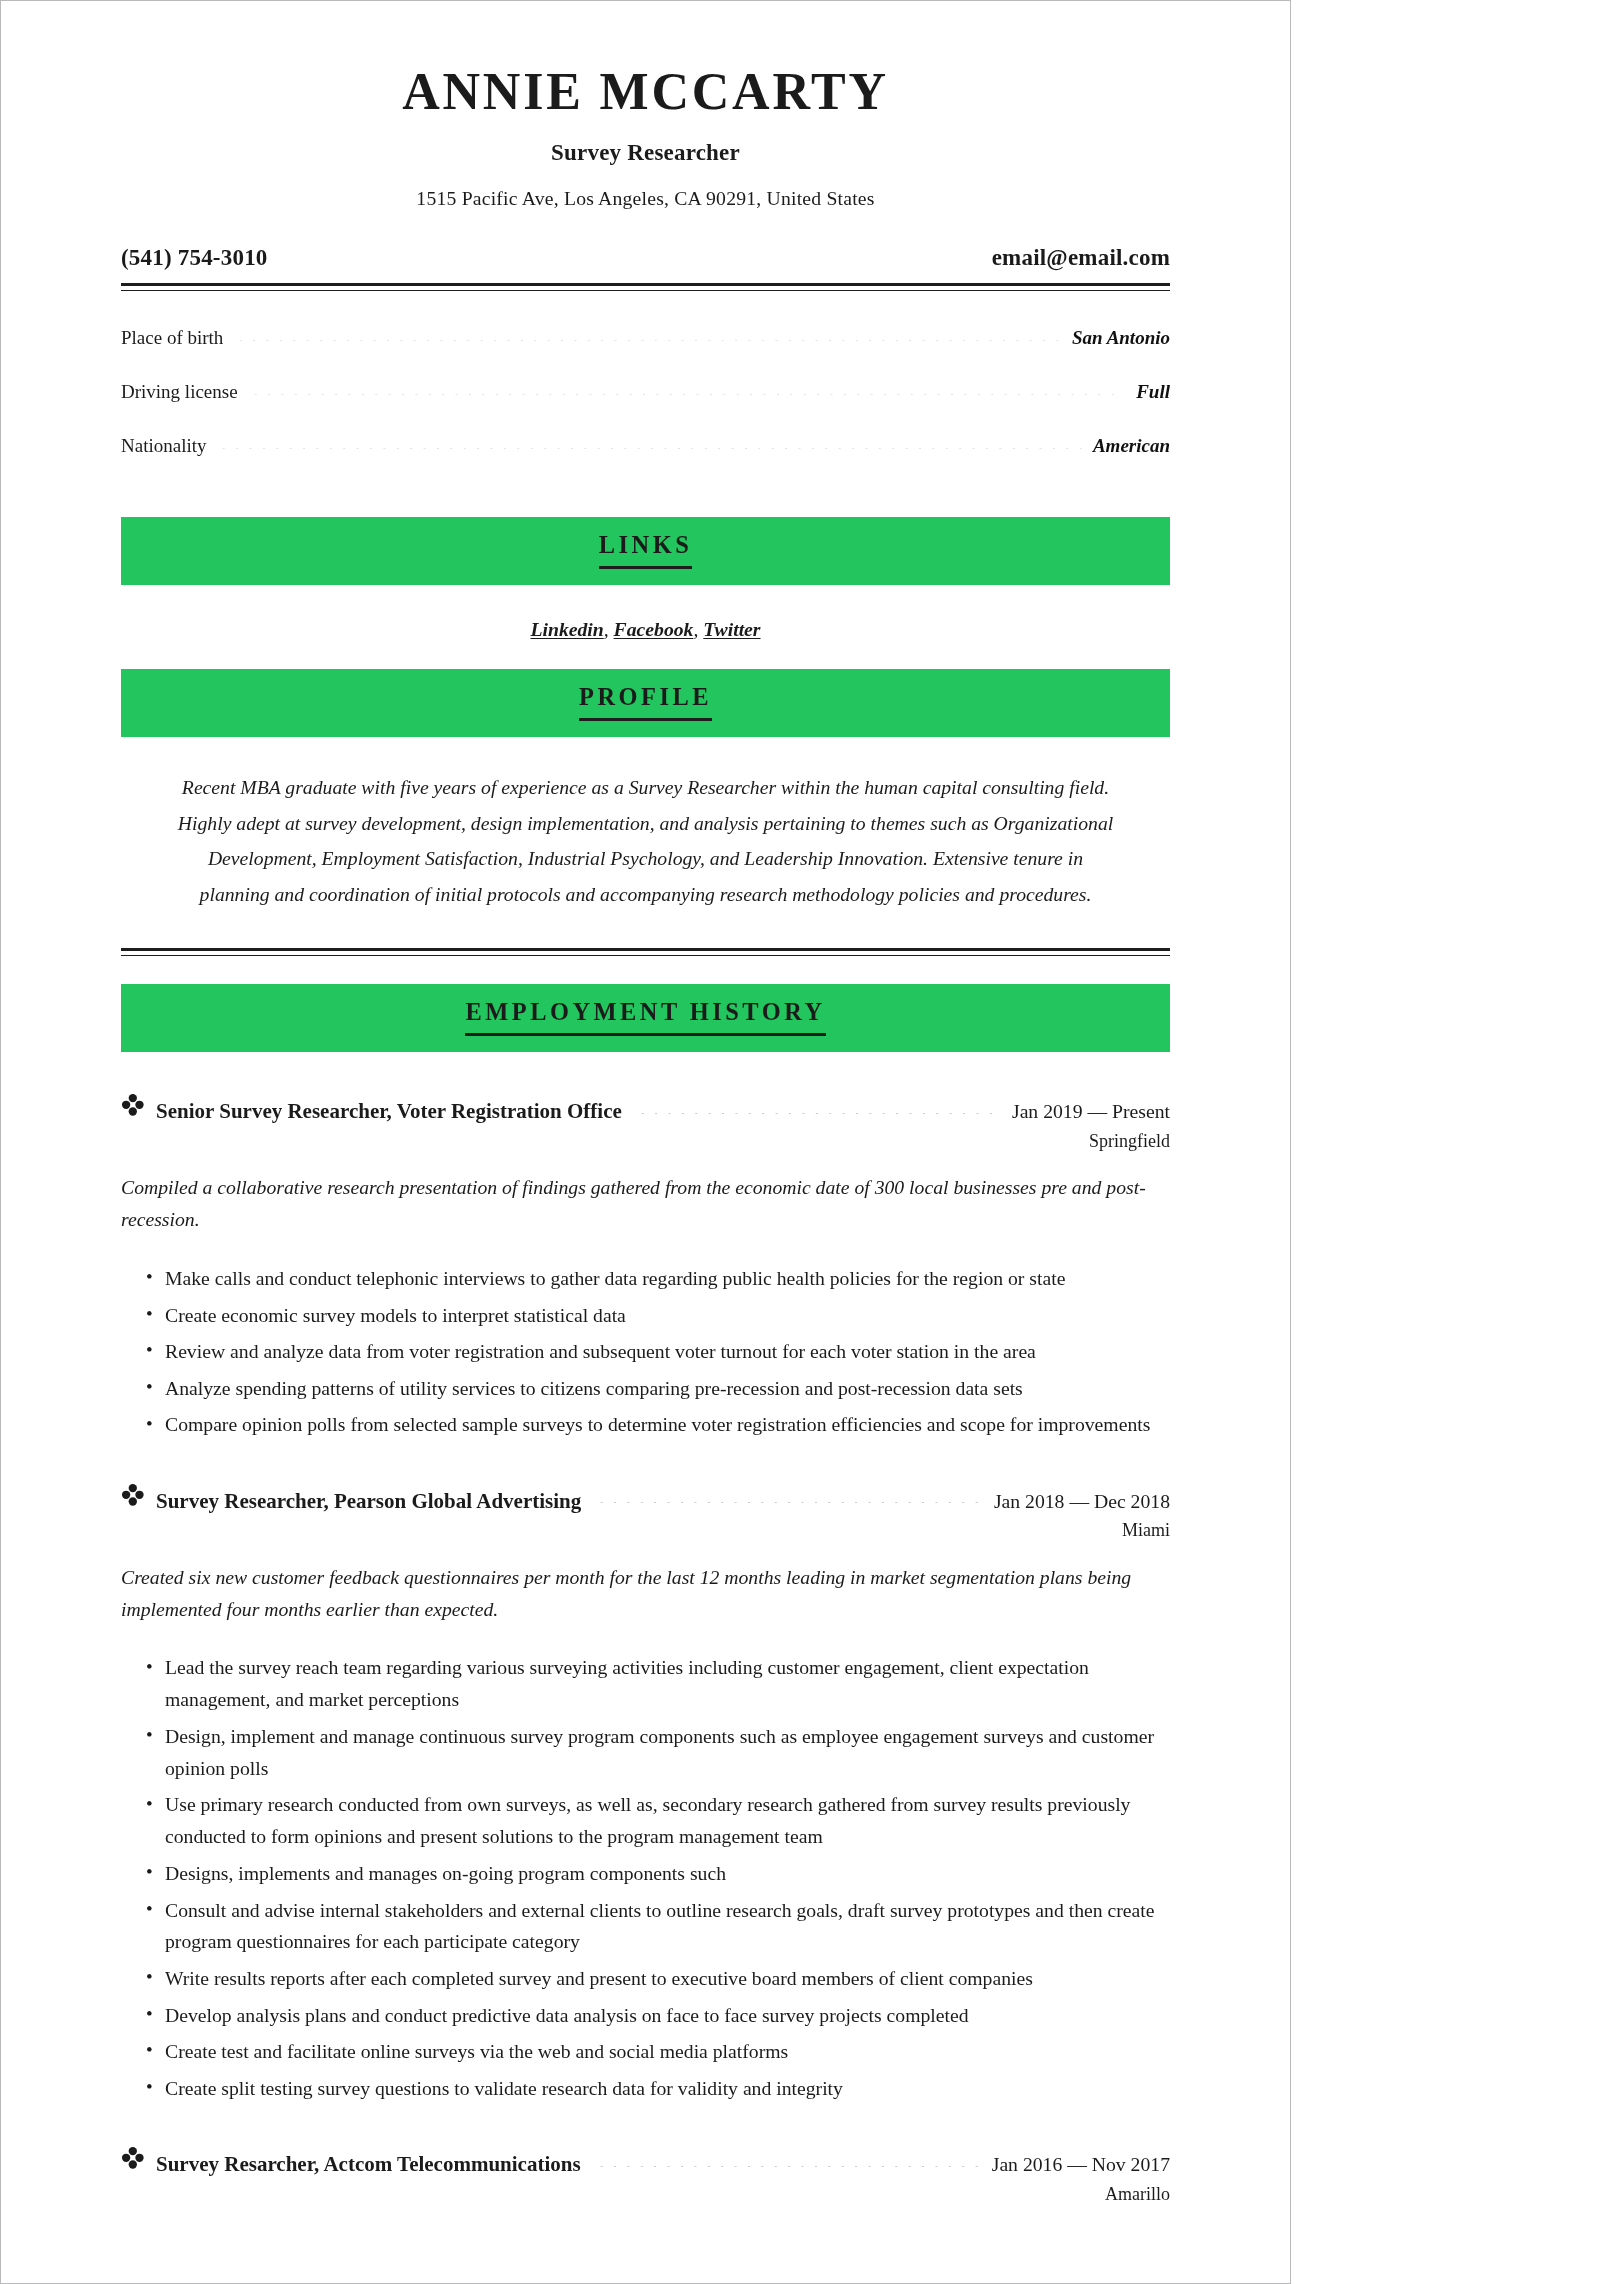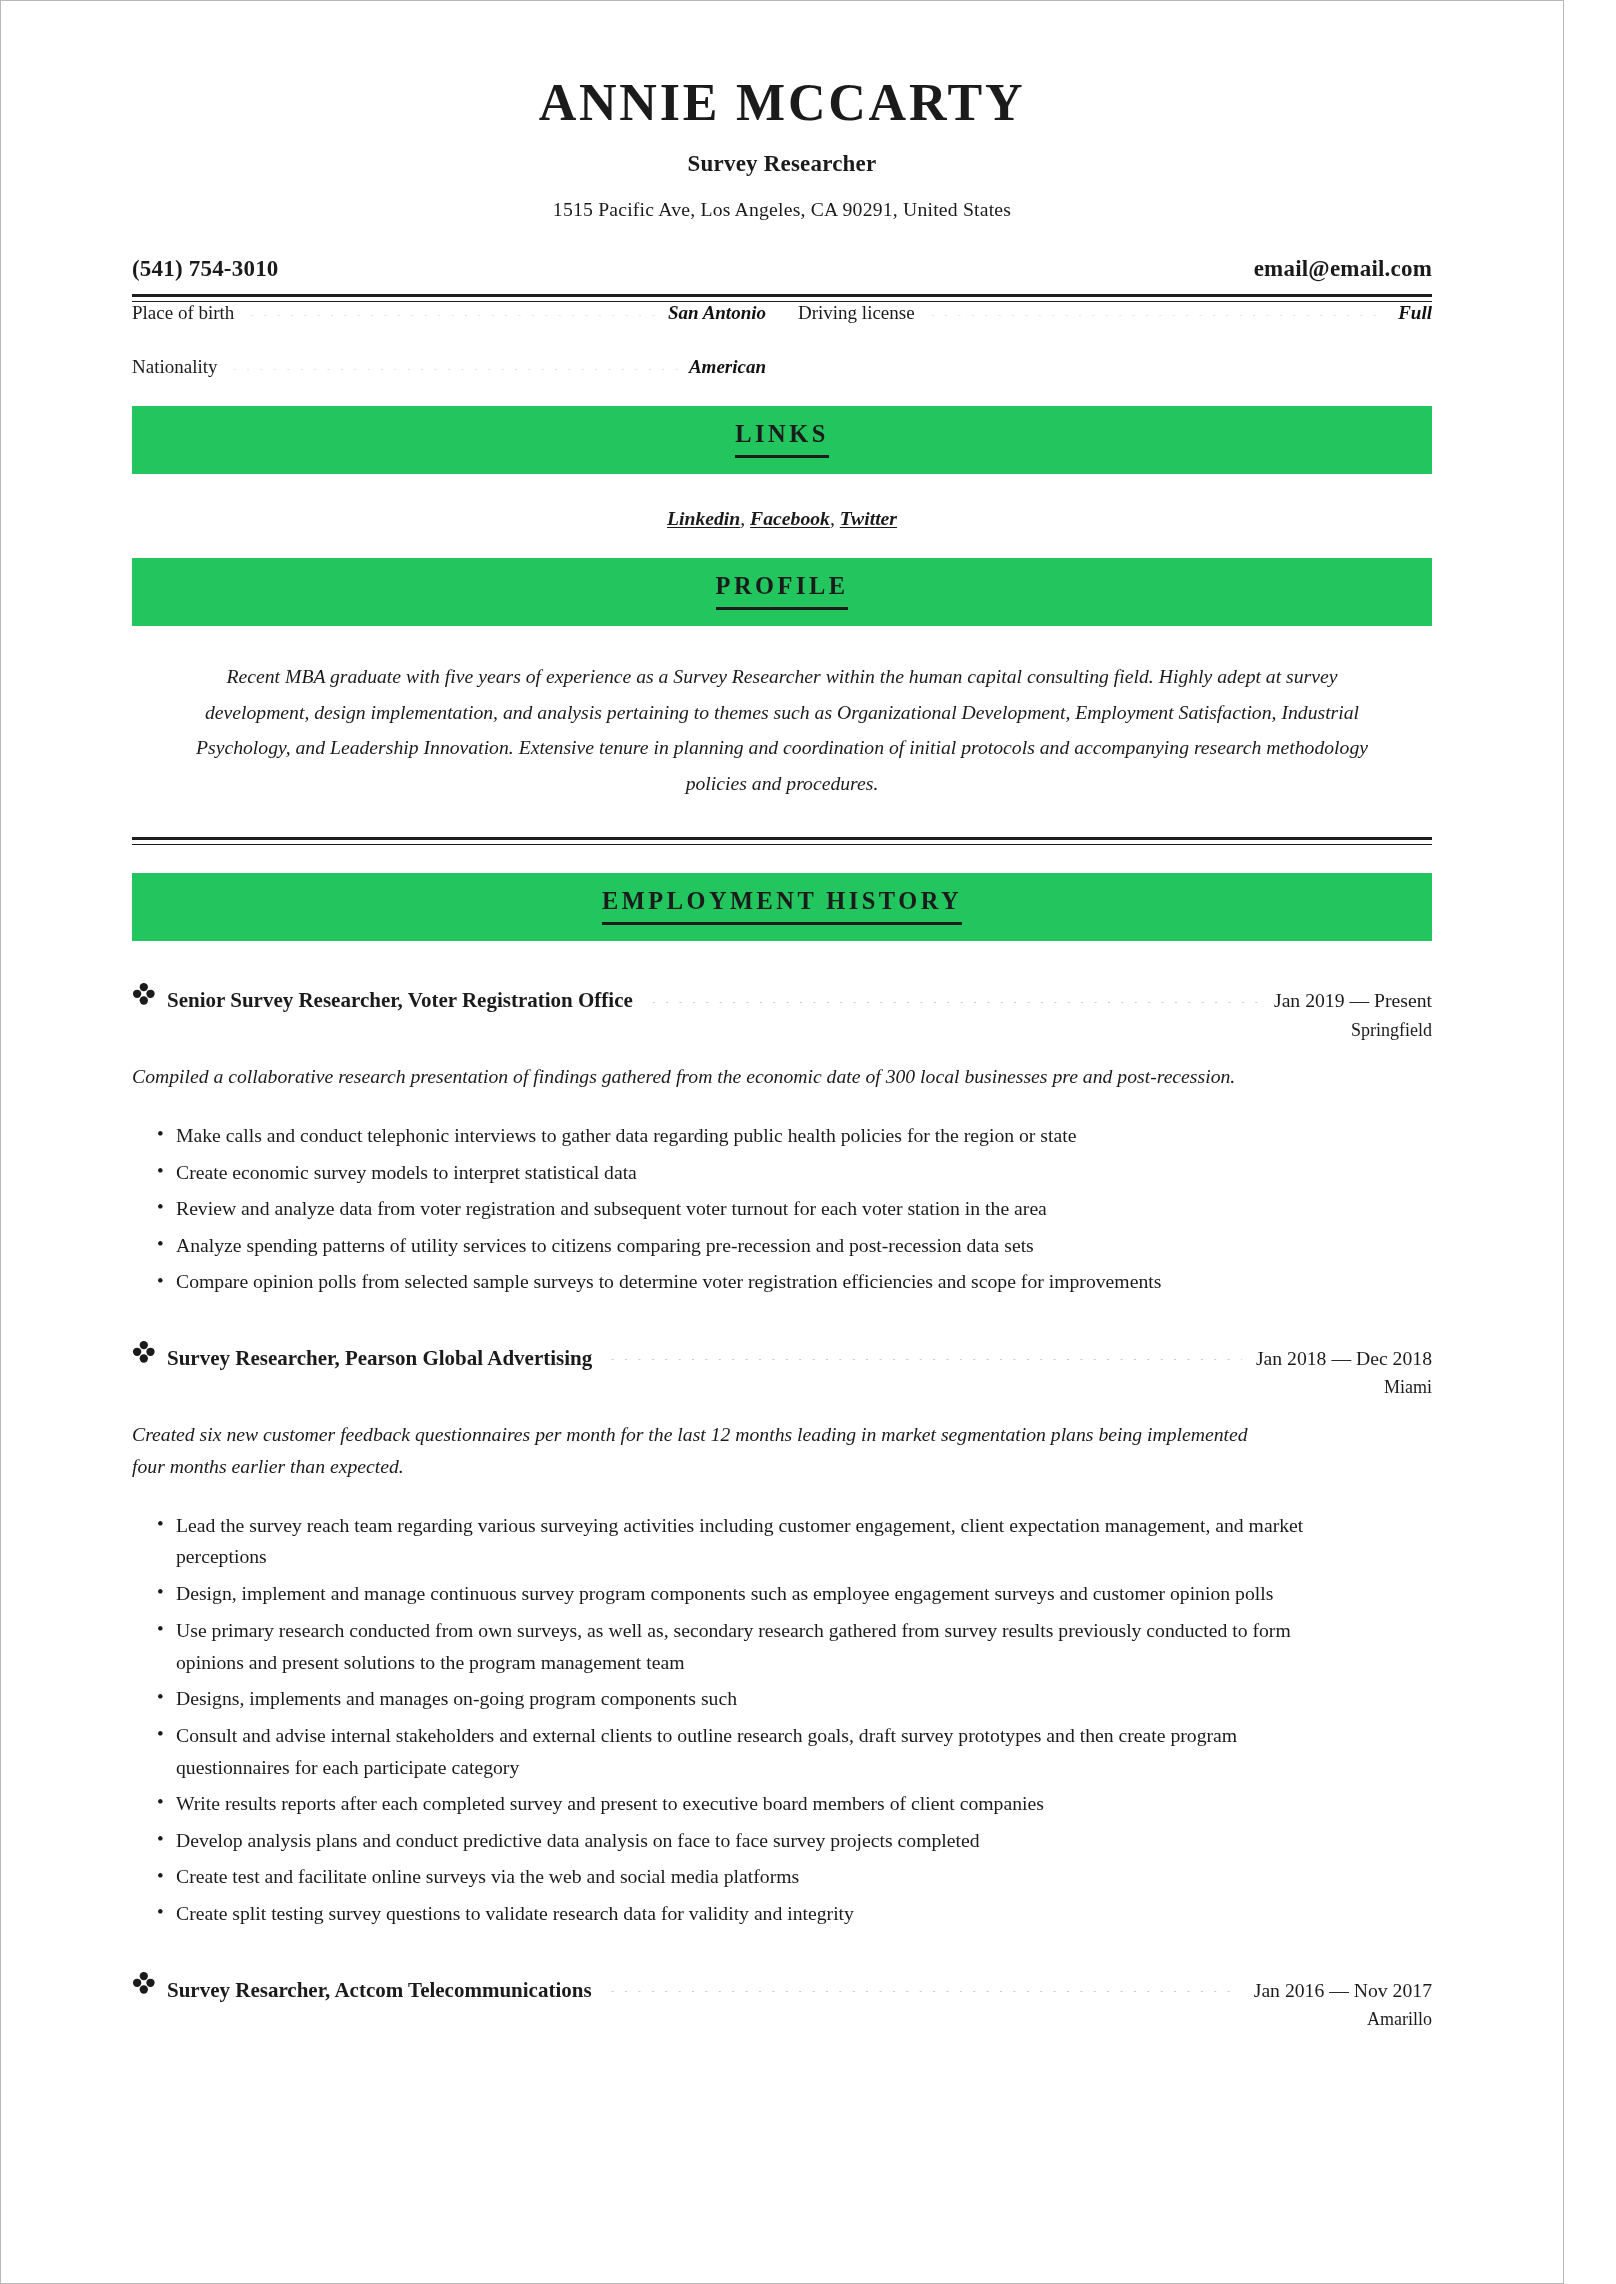--- a/index.html
+++ b/index.html
@@ -11,25 +11,25 @@
     width: 1617px;
     height: 2284px;
     font-family: "Liberation Serif", "DejaVu Serif", serif;
     color: #1a1a1a;
     -webkit-font-smoothing: antialiased;
   }
 
   .page {
     position: relative;
     box-sizing: border-box;
-    width: 1564px;
+    width: 1291px;
     height: 2284px;
     background: #ffffff;
     border: 1.6px solid #b9b9bd;
-    padding: 11px;
+    padding: 0;
     overflow: hidden;
   }
 
   .inner {
     box-sizing: border-box;
     padding: 47px 120px 31.5px 120px;
   }
 
   
   .hdr { text-align: center; }
@@ -70,22 +70,23 @@
   .rule-double {
     margin-top: 12.6px;
     border-top: 3.9px solid #1d1d1d;
     border-bottom: 1.6px solid #1d1d1d;
     height: 3.9px;
     box-sizing: content-box;
   }
 
   
   .details {
+    margin-top: 36px;
     display: grid;
-    grid-template-columns: 1fr 1fr;
+    grid-template-columns: 1fr;
     column-gap: 71px;
     row-gap: 17.3px;
     gap: 32px;
   }
   .detail {
     display: flex;
     align-items: baseline;
     font-size: 19px;
     white-space: nowrap;
   }

